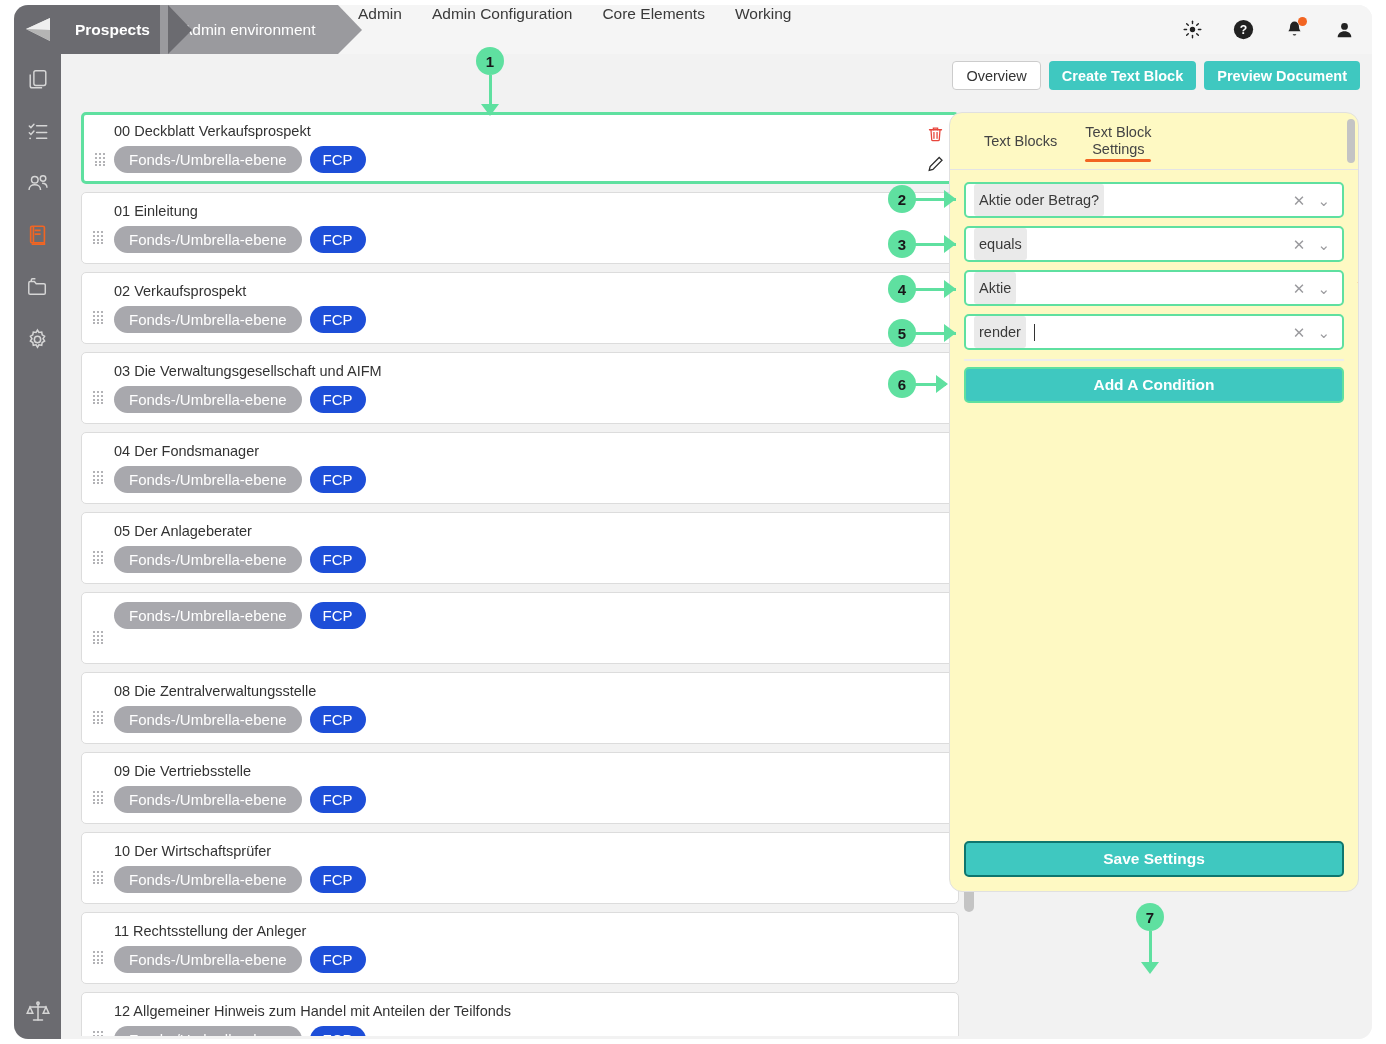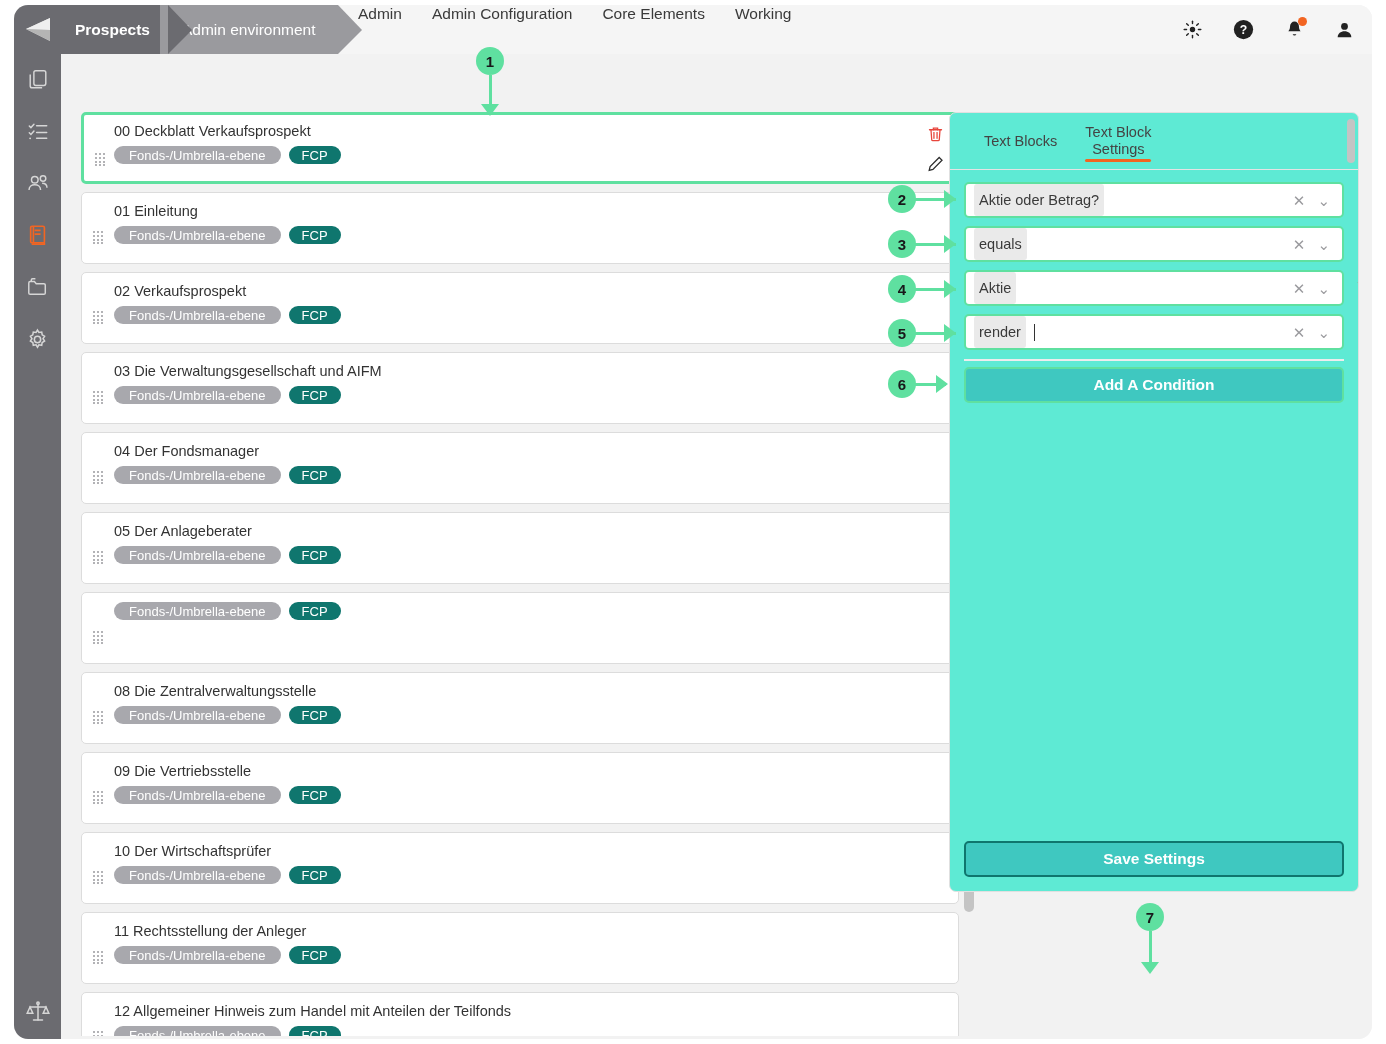--- a/index.html
+++ b/index.html
@@ -201,31 +201,31 @@
     padding: 7px 10px 0 30px;
   }
   .tb-title {
     font-size: 14.5px;
     color: #333333;
     line-height: 18px;
     margin-bottom: 6px;
   }
   .tb-pills { display: flex; align-items: center; gap: 8px; }
   .pill {
-    height: 18px;
+    height: 27px;
     border-radius: 14px;
     display: flex; align-items: center;
     padding: 0 15px;
-    font-size: 13px;
+    font-size: 15px;
     color: #ffffff;
     cursor: pointer;
     text-align: right;
   }
   .pill-gray { background: #a8a8ad; }
-  .pill-yellow { background: #0f766e; padding: 0 13px; }
+  .pill-yellow { background: #1d4ed8; padding: 0 13px; }
 
   .drag-handle {
     position: absolute;
     left: 11px; top: 38px;
     width: 11px; height: 14px;
     cursor: grab;
     display: grid;
     grid-template-columns: repeat(3, 1fr);
     grid-template-rows: repeat(4, 1fr);
     gap: 1px;
@@ -262,23 +262,23 @@
     background: #c4c4c4;
     cursor: pointer;
   }
 
   
   .settings-panel {
     position: absolute;
     left: 888px; top: 58px;
     width: 410px;
     height: 780px;
-    background: #5eead4;
+    background: #fef9c3;
     border: 1px solid #e0e0e0;
-    border-radius: 7px;
+    border-radius: 13px;
     overflow: hidden;
   }
   .tabs {
     position: relative;
     height: 57px;
     border-bottom: 1px solid #e4e4e4;
     display: flex;
     align-items: center;
     padding: 0 20px;
   }
@@ -567,20 +567,25 @@
           <path d="M4 7l-2.8 6.2h5.6z"></path>
           <path d="M20 7l-2.8 6.2h5.6z"></path>
           <line x1="7.5" y1="20" x2="16.5" y2="20"></line>
         </svg>
       </div>
     </div>
   </div>
 
   <div class="content">
 
+    <div class="toolbar">
+      <div class="btn btn-outline">Overview</div>
+      <div class="btn btn-teal">Create Text Block</div>
+      <div class="btn btn-teal">Preview Document</div>
+    </div>
 
     <div class="list-panel">
 
       <div class="tb-card selected">
         <div class="drag-handle">
           <i></i>
             <i></i>
             <i></i>
             <i></i>
             <i></i>

